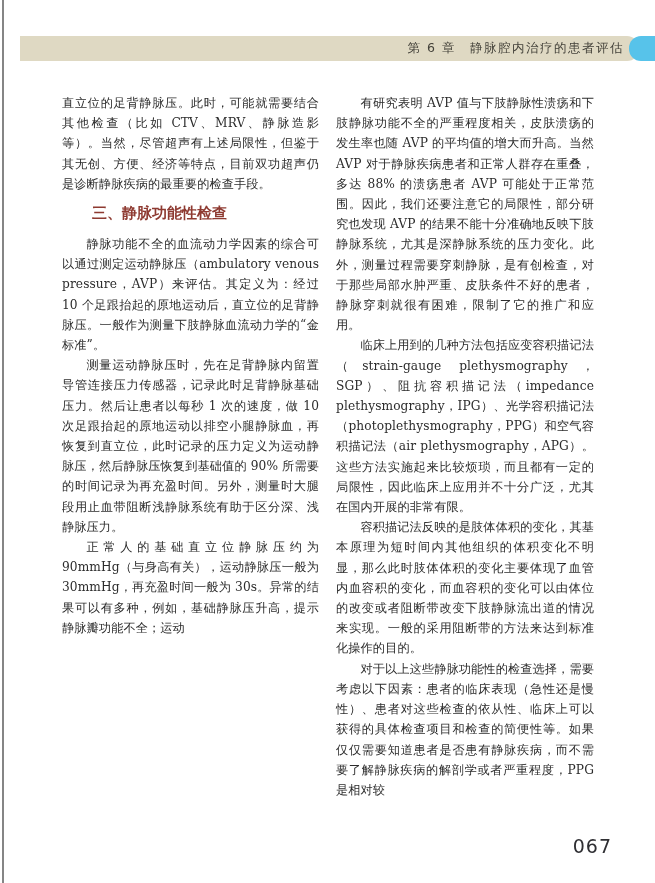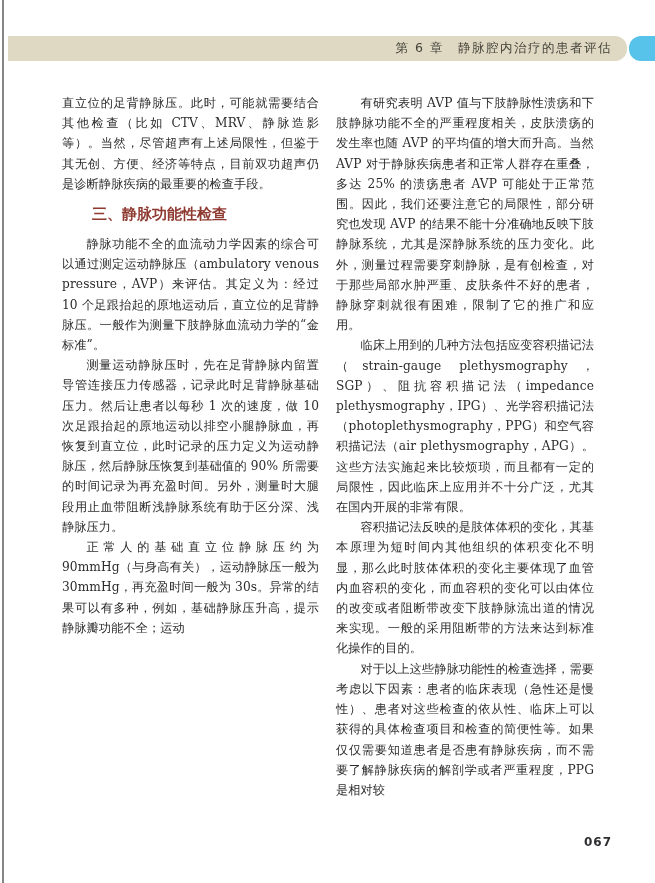--- a/index.html
+++ b/index.html
@@ -8,21 +8,21 @@
     width:655px;height:883px;
     background:#ffffff;
     overflow:hidden;
     font-family:"DejaVu Serif","Liberation Serif",serif;
   }
   .edge-line{
     position:absolute;left:2px;top:0;width:2px;height:883px;
     background:#858585;
   }
   .header-bar{
-    position:absolute;left:8px;top:36px;width:619px;height:25px;
+    position:absolute;left:20px;top:36px;width:619px;height:25px;
     background:var(--header-bar,#dfd9c3);
     border-radius:0 12px 12px 0;
     display:flex;align-items:center;justify-content:flex-end;
     box-sizing:border-box;padding-right:15px;
   }
   .header-title{
     font-size:12.5px;color:#44423a;letter-spacing:1.5px;
     font-family:"DejaVu Sans","Liberation Sans",sans-serif;
   }
   .header-tab{
@@ -37,38 +37,38 @@
   .col-right{left:336px;width:258px;}
   .col p{margin:0;}
   .body-para{
     font-size:12.2px;line-height:20.2px;
     text-align:justify;text-justify:inter-character;
     color:var(--body-text,#2c2c2c);
     letter-spacing:0.1px;
   }
   .body-para.indent{text-indent:2em;}
   .heading1{
-    font-family:Liberation Sans, sans-serif;
+    font-family:Liberation Serif, serif;
     font-weight:bold;
     color:var(--heading-accent,#8e3a31);
     font-size:15px;line-height:21px;
     margin:9px 0 10px 0 !important;
     text-indent:2em;
   }
   .heading2{
     font-family:"DejaVu Sans","Liberation Sans",sans-serif;
     font-weight:bold;
     color:#222222;
     font-size:12.4px;line-height:20.2px;
     text-indent:2em;
   }
   .page-number{
     position:absolute;top:835px;right:43px;
     font-family:"DejaVu Sans","Liberation Sans",sans-serif;
-    font-weight:bold;font-size:12px;letter-spacing:1px;
+    font-weight:normal;font-size:19px;letter-spacing:1px;
     color:#2f2f33;
   }
 </style>
 </head>
 <body>
 
 <div class="page">
   <div class="edge-line"></div>
 
   <div class="header-bar">
@@ -77,20 +77,20 @@
   <div class="header-tab"></div>
 
   <div class="col col-left">
       <p class="body-para">直立位的足背静脉压。此时，可能就需要结合其他检查（比如 CTV、MRV、静脉造影等）。当然，尽管超声有上述局限性，但鉴于其无创、方便、经济等特点，目前双功超声仍是诊断静脉疾病的最重要的检查手段。</p>
       <p class="heading1">三、静脉功能性检查</p>
       <p class="body-para indent">静脉功能不全的血流动力学因素的综合可以通过测定运动静脉压（ambulatory venous pressure，AVP）来评估。其定义为：经过 10 个足跟抬起的原地运动后，直立位的足背静脉压。一般作为测量下肢静脉血流动力学的“金标准”。</p>
       <p class="body-para indent">测量运动静脉压时，先在足背静脉内留置导管连接压力传感器，记录此时足背静脉基础压力。然后让患者以每秒 1 次的速度，做 10 次足跟抬起的原地运动以排空小腿静脉血，再恢复到直立位，此时记录的压力定义为运动静脉压，然后静脉压恢复到基础值的 90% 所需要的时间记录为再充盈时间。另外，测量时大腿段用止血带阻断浅静脉系统有助于区分深、浅静脉压力。</p>
       <p class="body-para indent">正常人的基础直立位静脉压约为 90mmHg（与身高有关），运动静脉压一般为 30mmHg，再充盈时间一般为 30s。异常的结果可以有多种，例如，基础静脉压升高，提示静脉瓣功能不全；运动</p>
     </div>
   <div class="col col-right">
-      <p class="body-para indent">有研究表明 AVP 值与下肢静脉性溃疡和下肢静脉功能不全的严重程度相关，皮肤溃疡的发生率也随 AVP 的平均值的增大而升高。当然 AVP 对于静脉疾病患者和正常人群存在重叠，多达 25% 的溃疡患者 AVP 可能处于正常范围。因此，我们还要注意它的局限性，部分研究也发现 AVP 的结果不能十分准确地反映下肢静脉系统，尤其是深静脉系统的压力变化。此外，测量过程需要穿刺静脉，是有创检查，对于那些局部水肿严重、皮肤条件不好的患者，静脉穿刺就很有困难，限制了它的推广和应用。</p>
+      <p class="body-para indent">有研究表明 AVP 值与下肢静脉性溃疡和下肢静脉功能不全的严重程度相关，皮肤溃疡的发生率也随 AVP 的平均值的增大而升高。当然 AVP 对于静脉疾病患者和正常人群存在重叠，多达 88% 的溃疡患者 AVP 可能处于正常范围。因此，我们还要注意它的局限性，部分研究也发现 AVP 的结果不能十分准确地反映下肢静脉系统，尤其是深静脉系统的压力变化。此外，测量过程需要穿刺静脉，是有创检查，对于那些局部水肿严重、皮肤条件不好的患者，静脉穿刺就很有困难，限制了它的推广和应用。</p>
       <p class="body-para indent">临床上用到的几种方法包括应变容积描记法（strain-gauge plethysmography，SGP）、阻抗容积描记法（impedance plethysmography，IPG）、光学容积描记法（photoplethysmography，PPG）和空气容积描记法（air plethysmography，APG）。这些方法实施起来比较烦琐，而且都有一定的局限性，因此临床上应用并不十分广泛，尤其在国内开展的非常有限。</p>
       <p class="body-para indent">容积描记法反映的是肢体体积的变化，其基本原理为短时间内其他组织的体积变化不明显，那么此时肢体体积的变化主要体现了血管内血容积的变化，而血容积的变化可以由体位的改变或者阻断带改变下肢静脉流出道的情况来实现。一般的采用阻断带的方法来达到标准化操作的目的。</p>
       <p class="body-para indent">对于以上这些静脉功能性的检查选择，需要考虑以下因素：患者的临床表现（急性还是慢性）、患者对这些检查的依从性、临床上可以获得的具体检查项目和检查的简便性等。如果仅仅需要知道患者是否患有静脉疾病，而不需要了解静脉疾病的解剖学或者严重程度，PPG 是相对较</p>
     </div>
 
   <div class="page-number">067</div>
 </div>
 
 </body></html>

